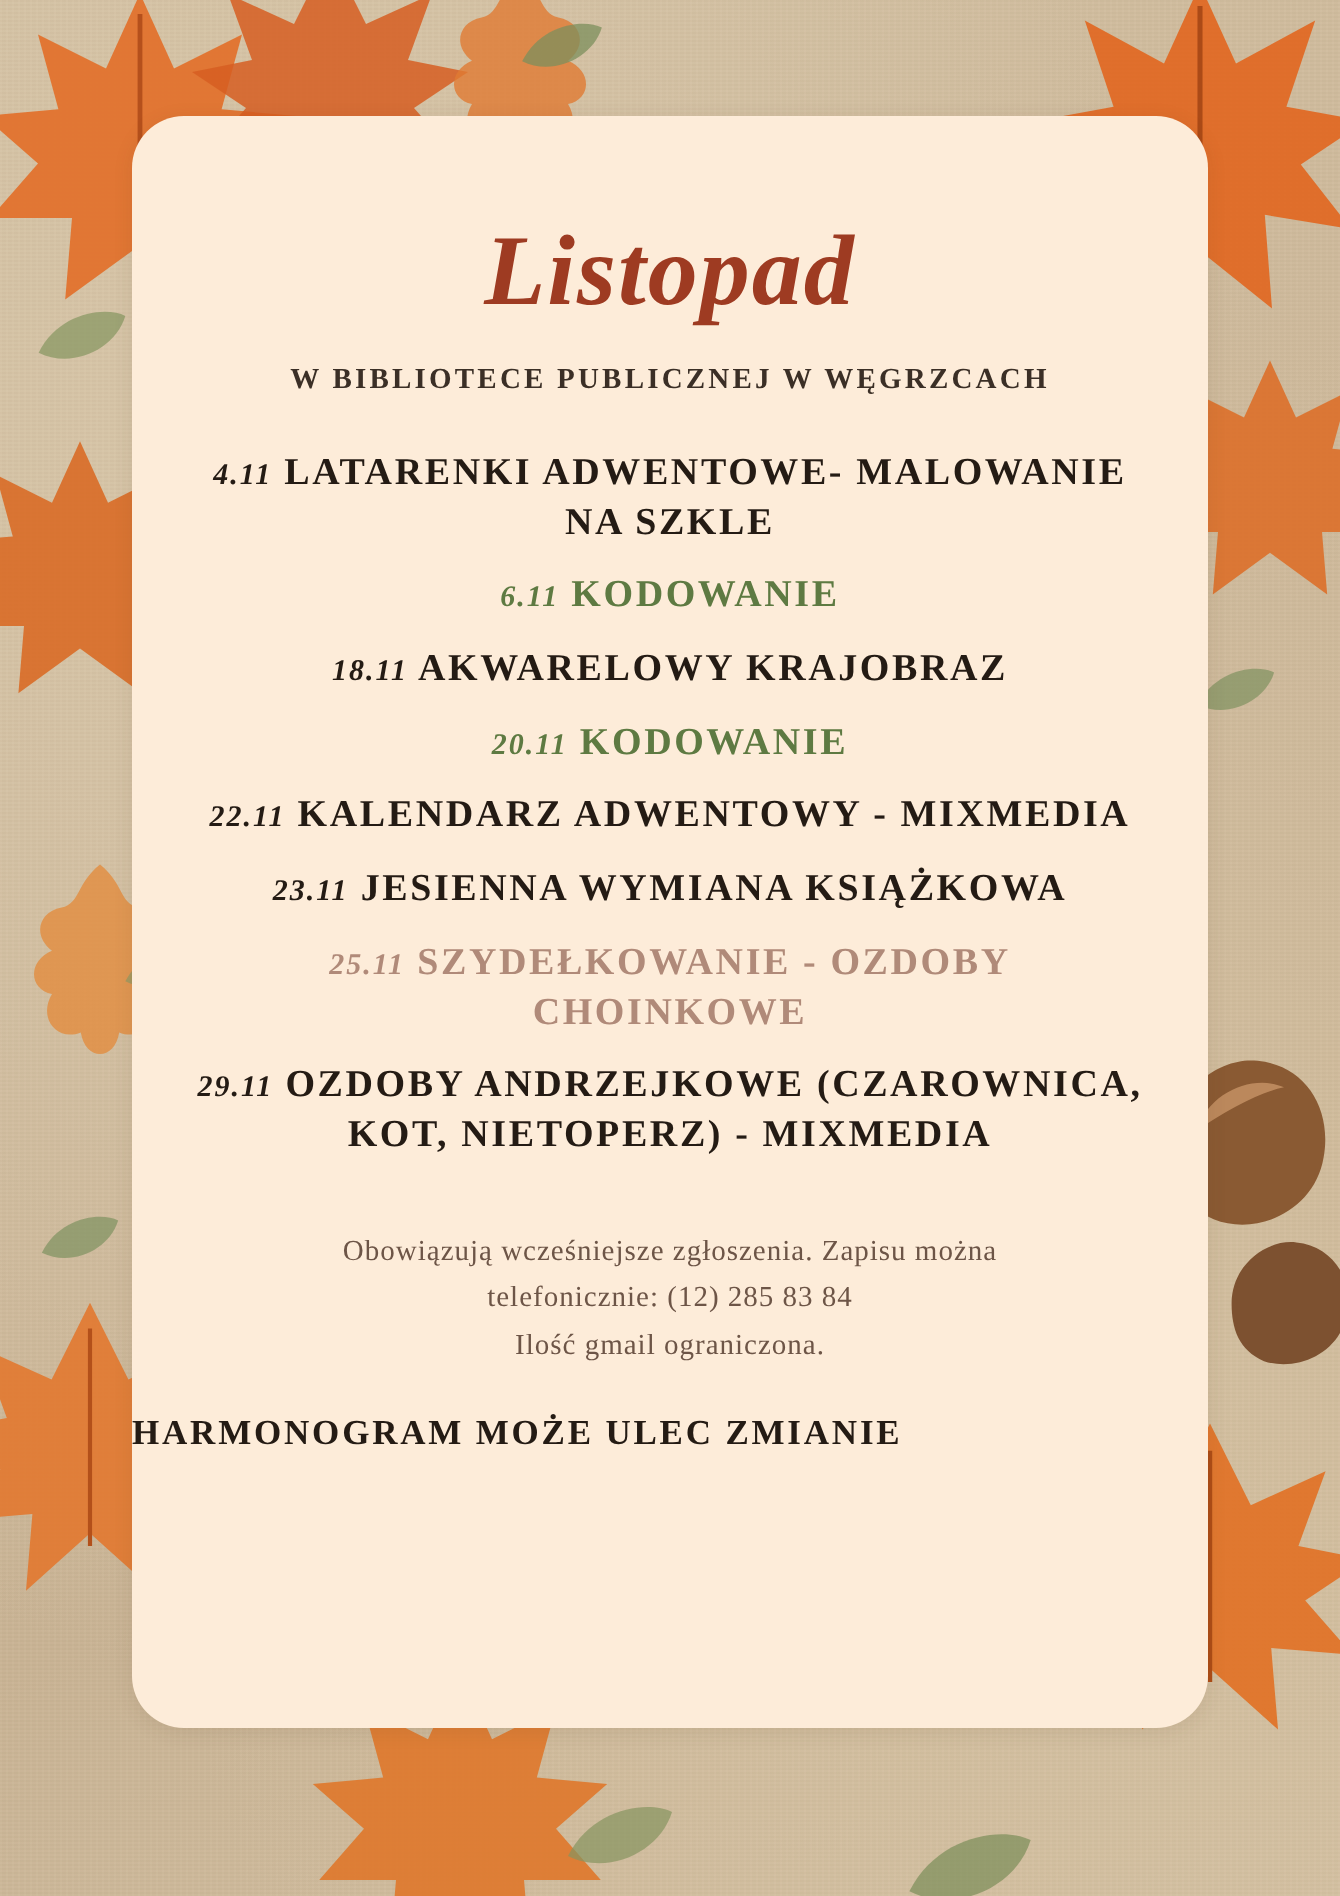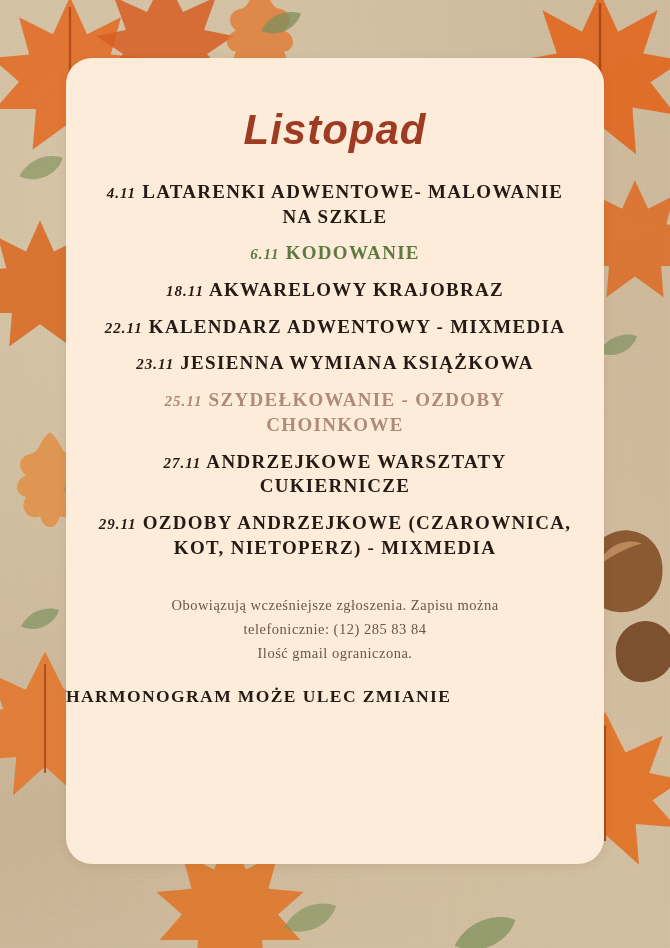--- a/index.html
+++ b/index.html
@@ -46,24 +46,24 @@
     width: 538px;
     height: 806px;
     background: #fdecd9;
     border-radius: 26px;
     box-shadow: 0 2px 10px rgba(90,60,30,0.10);
     padding: 0;
     box-sizing: border-box;
   }
 
   .title {
-    font-family: Liberation Sans, sans-serif;
+    font-family: Liberation Serif, serif;
     font-style: italic;
     font-weight: 700;
-    font-size: 42px;
+    font-size: 50px;
     color: #9e3b22;
     text-align: center;
     margin-top: 48px;
     letter-spacing: 1px;
   }
 
   .subtitle {
     text-align: center;
     font-size: 14.5px;
     letter-spacing: 1.6px;
@@ -202,49 +202,50 @@
       <path d="M4 30 C16 6 44 2 56 8 C50 28 24 40 4 30 Z" fill="#8b9a66" opacity="0.65"></path>
     </svg>
 
     <svg style="right:30px; top:330px;" width="44" height="30" viewBox="0 0 60 40">
       <path d="M4 30 C16 6 44 2 56 8 C50 28 24 40 4 30 Z" fill="#7f9160" opacity="0.7"></path>
     </svg>
   </div>
 
   <div class="card">
     <div class="title">Listopad</div>
+    <div class="subtitle">W BIBLIOTECE PUBLICZNEJ W WĘGRZCACH</div>
 
     <div class="events">
       <div class="event c-dark">
         <span class="date">4.11</span>
         <span>LATARENKI ADWENTOWE- MALOWANIE NA SZKLE</span>
       </div>
       <div class="event c-green">
         <span class="date">6.11</span>
         <span>KODOWANIE</span>
       </div>
       <div class="event c-dark">
         <span class="date">18.11</span>
         <span>AKWARELOWY KRAJOBRAZ</span>
       </div>
+      <div class="event c-green">
+        <span class="date">20.11</span>
+        <span>KODOWANIE</span>
+      </div>
       <div class="event c-dark">
         <span class="date">22.11</span>
         <span>KALENDARZ ADWENTOWY - MIXMEDIA</span>
       </div>
       <div class="event c-dark">
         <span class="date">23.11</span>
         <span>JESIENNA WYMIANA KSIĄŻKOWA</span>
       </div>
       <div class="event c-rose">
         <span class="date">25.11</span>
         <span>SZYDEŁKOWANIE - OZDOBY CHOINKOWE</span>
-      </div>
-      <div class="event c-dark">
-        <span class="date">27.11</span>
-        <span>ANDRZEJKOWE WARSZTATY CUKIERNICZE</span>
       </div>
       <div class="event c-dark">
         <span class="date">29.11</span>
         <span>OZDOBY ANDRZEJKOWE (CZAROWNICA, KOT, NIETOPERZ) - MIXMEDIA</span>
       </div>
     </div>
 
     <div class="footer">
       <div>Obowiązują wcześniejsze zgłoszenia. Zapisu można</div>
       <div>telefonicznie: (12) 285 83 84</div>

